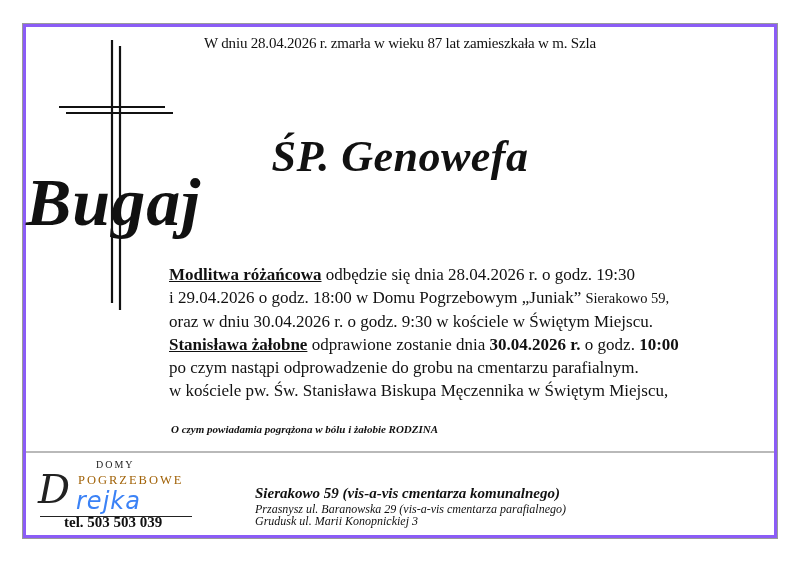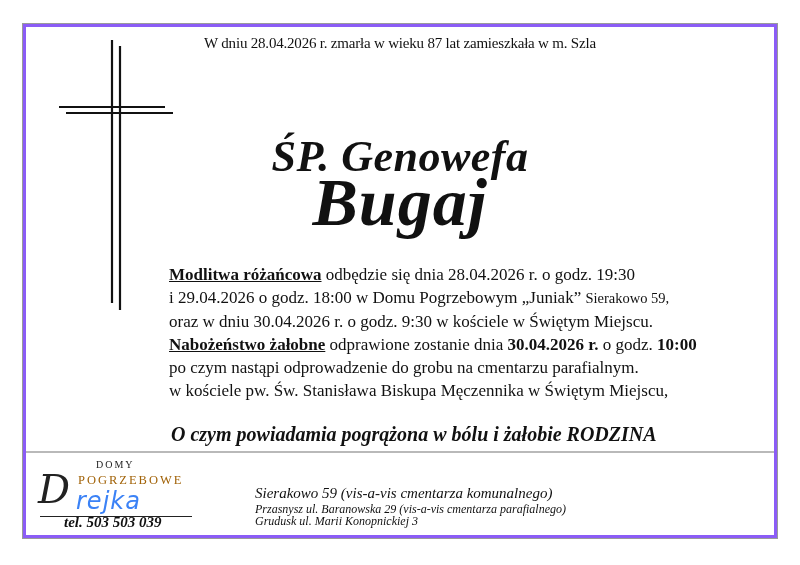--- a/index.html
+++ b/index.html
@@ -15,34 +15,34 @@
   .intro {
     position: absolute; left: 0; width: 100%; top: 8px; text-align: center;
     font-size: 15px; letter-spacing: -0.2px;
   }
   .cross { position: absolute; left: 0; top: 0; }
   .honorific {
     position: absolute; left: 0; width: 100%; top: 65px; text-align: center;
     font-weight: bold; font-style: italic; font-size: 44px; letter-spacing: 0.5px; margin-top: 39px;
   }
   .surname {
-    position: absolute; left: 0; width: 100%; top: 136px; text-align: center;
+    position: absolute; left: 0; width: 100%; top: 136px; 
     font-weight: bold; font-style: italic; font-size: 68px; letter-spacing: 1px;
   }
   .body-text {
     position: absolute; left: 143px; top: 236px; width: 580px;
     font-size: 17px; line-height: 23px;
   }
   .body-text .line { white-space: nowrap; }
   .u-bold { font-weight: bold; text-decoration: underline; }
   .bold { font-weight: bold; }
   .small { font-size: 14.5px; }
   .closing {
     position: absolute; left: 145px; top: 396px;
-    font-weight: bold; font-style: italic; font-size: 20px;
+    font-weight: bold; font-style: italic; font-size: 11px;
   }
   .separator {
     position: absolute; left: 0; right: 0; top: 424px; height: 0;
     border-top: 2px solid #b9b9b9;
   }
   .logo { position: absolute; left: 10px; top: 430px; width: 160px; height: 74px; }
   .logo .domy {
     position: absolute; left: 60px; top: 2px; font-size: 10px; letter-spacing: 2px; color: #222;
   }
   .logo .pogrzebowe {
@@ -53,27 +53,27 @@
     font-family: "DejaVu Serif", serif; color: #222; line-height: 40px;
   }
   .logo .rejka {
     position: absolute; left: 40px; top: 30px; font-size: 24px; font-style: italic;
     font-family: "DejaVu Sans", sans-serif; color: #3b82f6; letter-spacing: 1px;
   }
   .logo .rule {
     position: absolute; left: 4px; top: 59px; width: 152px; border-top: 1.5px solid #222;
   }
   .phone {
-    position: absolute; left: 38px; top: 487px; font-weight: bold; font-style: italic; font-size: 15px;
+    position: absolute; left: 38px; top: 487px; font-weight: bold; font-size: 15px;
   }
   .addr {
     position: absolute; left: 229px; font-style: italic; white-space: nowrap;
   }
   .addr1 { top: 436px; font-size: 12px; margin-top: 39px; }
-  .addr2 { top: 458px; font-size: 15px; font-weight: normal; }
+  .addr2 { top: 458px; font-size: 15px; font-weight: bold; }
   .addr3 { top: 487px; font-size: 12px; }
 </style>
 </head>
 <body>
 
 <div class="frame">
 
   <div class="intro">W dniu 28.04.2026 r. zmarła w wieku 87 lat zamieszkała w m. Szla</div>
 
   <svg class="cross" width="160" height="300" viewBox="0 0 160 300">
@@ -88,21 +88,21 @@
 
   <div class="body-text">
     <div class="line">
       <span class="u-bold">Modlitwa różańcowa</span><span> odbędzie się dnia 28.04.2026 r. o godz. 19:30</span>
     </div>
     <div class="line">
       <span>i 29.04.2026 o godz. 18:00 w Domu Pogrzebowym „Juniak” </span><span class="small">Sierakowo 59,</span>
     </div>
     <div class="line">oraz w dniu 30.04.2026 r. o godz. 9:30 w kościele w Świętym Miejscu.</div>
     <div class="line">
-      <span class="u-bold">Nabożeństwo żałobne</span><span> odprawione zostanie dnia </span><span class="bold">30.04.2026 r.</span><span> o godz. </span><span class="bold">10:00</span>
+      <span class="u-bold">Stanisława żałobne</span><span> odprawione zostanie dnia </span><span class="bold">30.04.2026 r.</span><span> o godz. </span><span class="bold">10:00</span>
     </div>
     <div class="line">po czym nastąpi odprowadzenie do grobu na cmentarzu parafialnym.</div>
     <div class="line">w kościele pw. Św. Stanisława Biskupa Męczennika w Świętym Miejscu,</div>
   </div>
 
   <div class="closing">O czym powiadamia pogrążona w bólu i żałobie RODZINA</div>
 
   <div class="separator"></div>
 
   <div class="logo">

